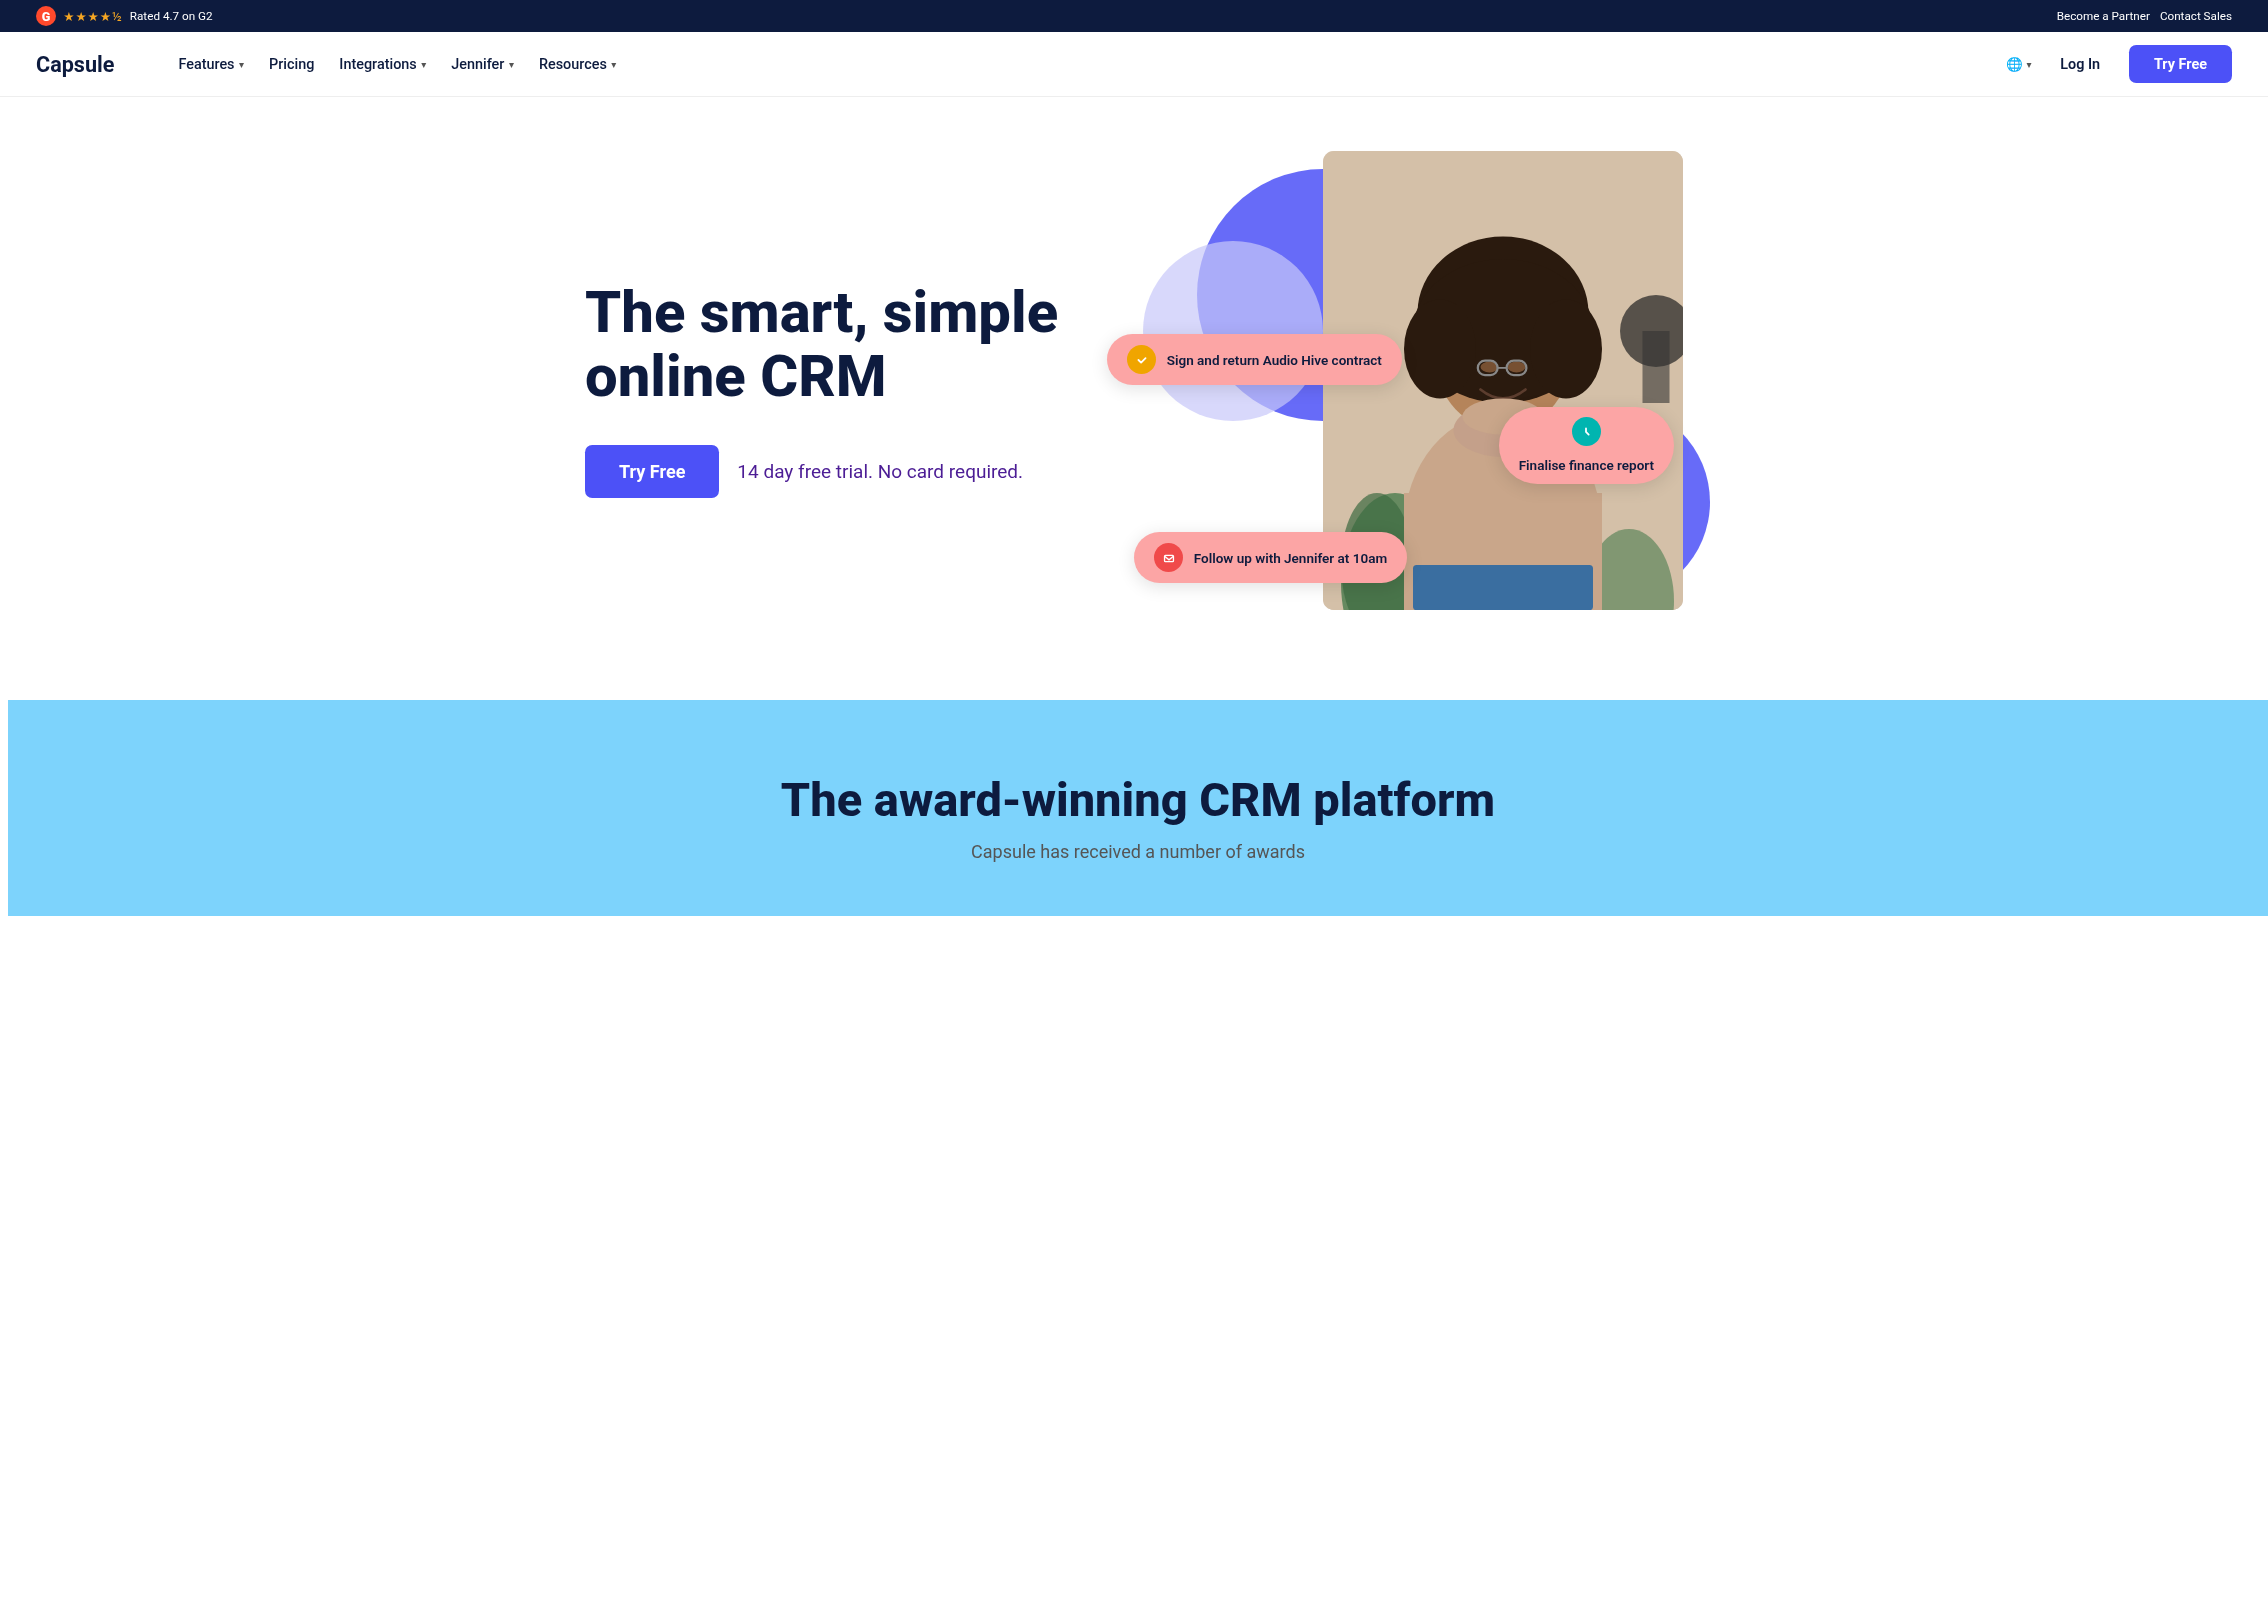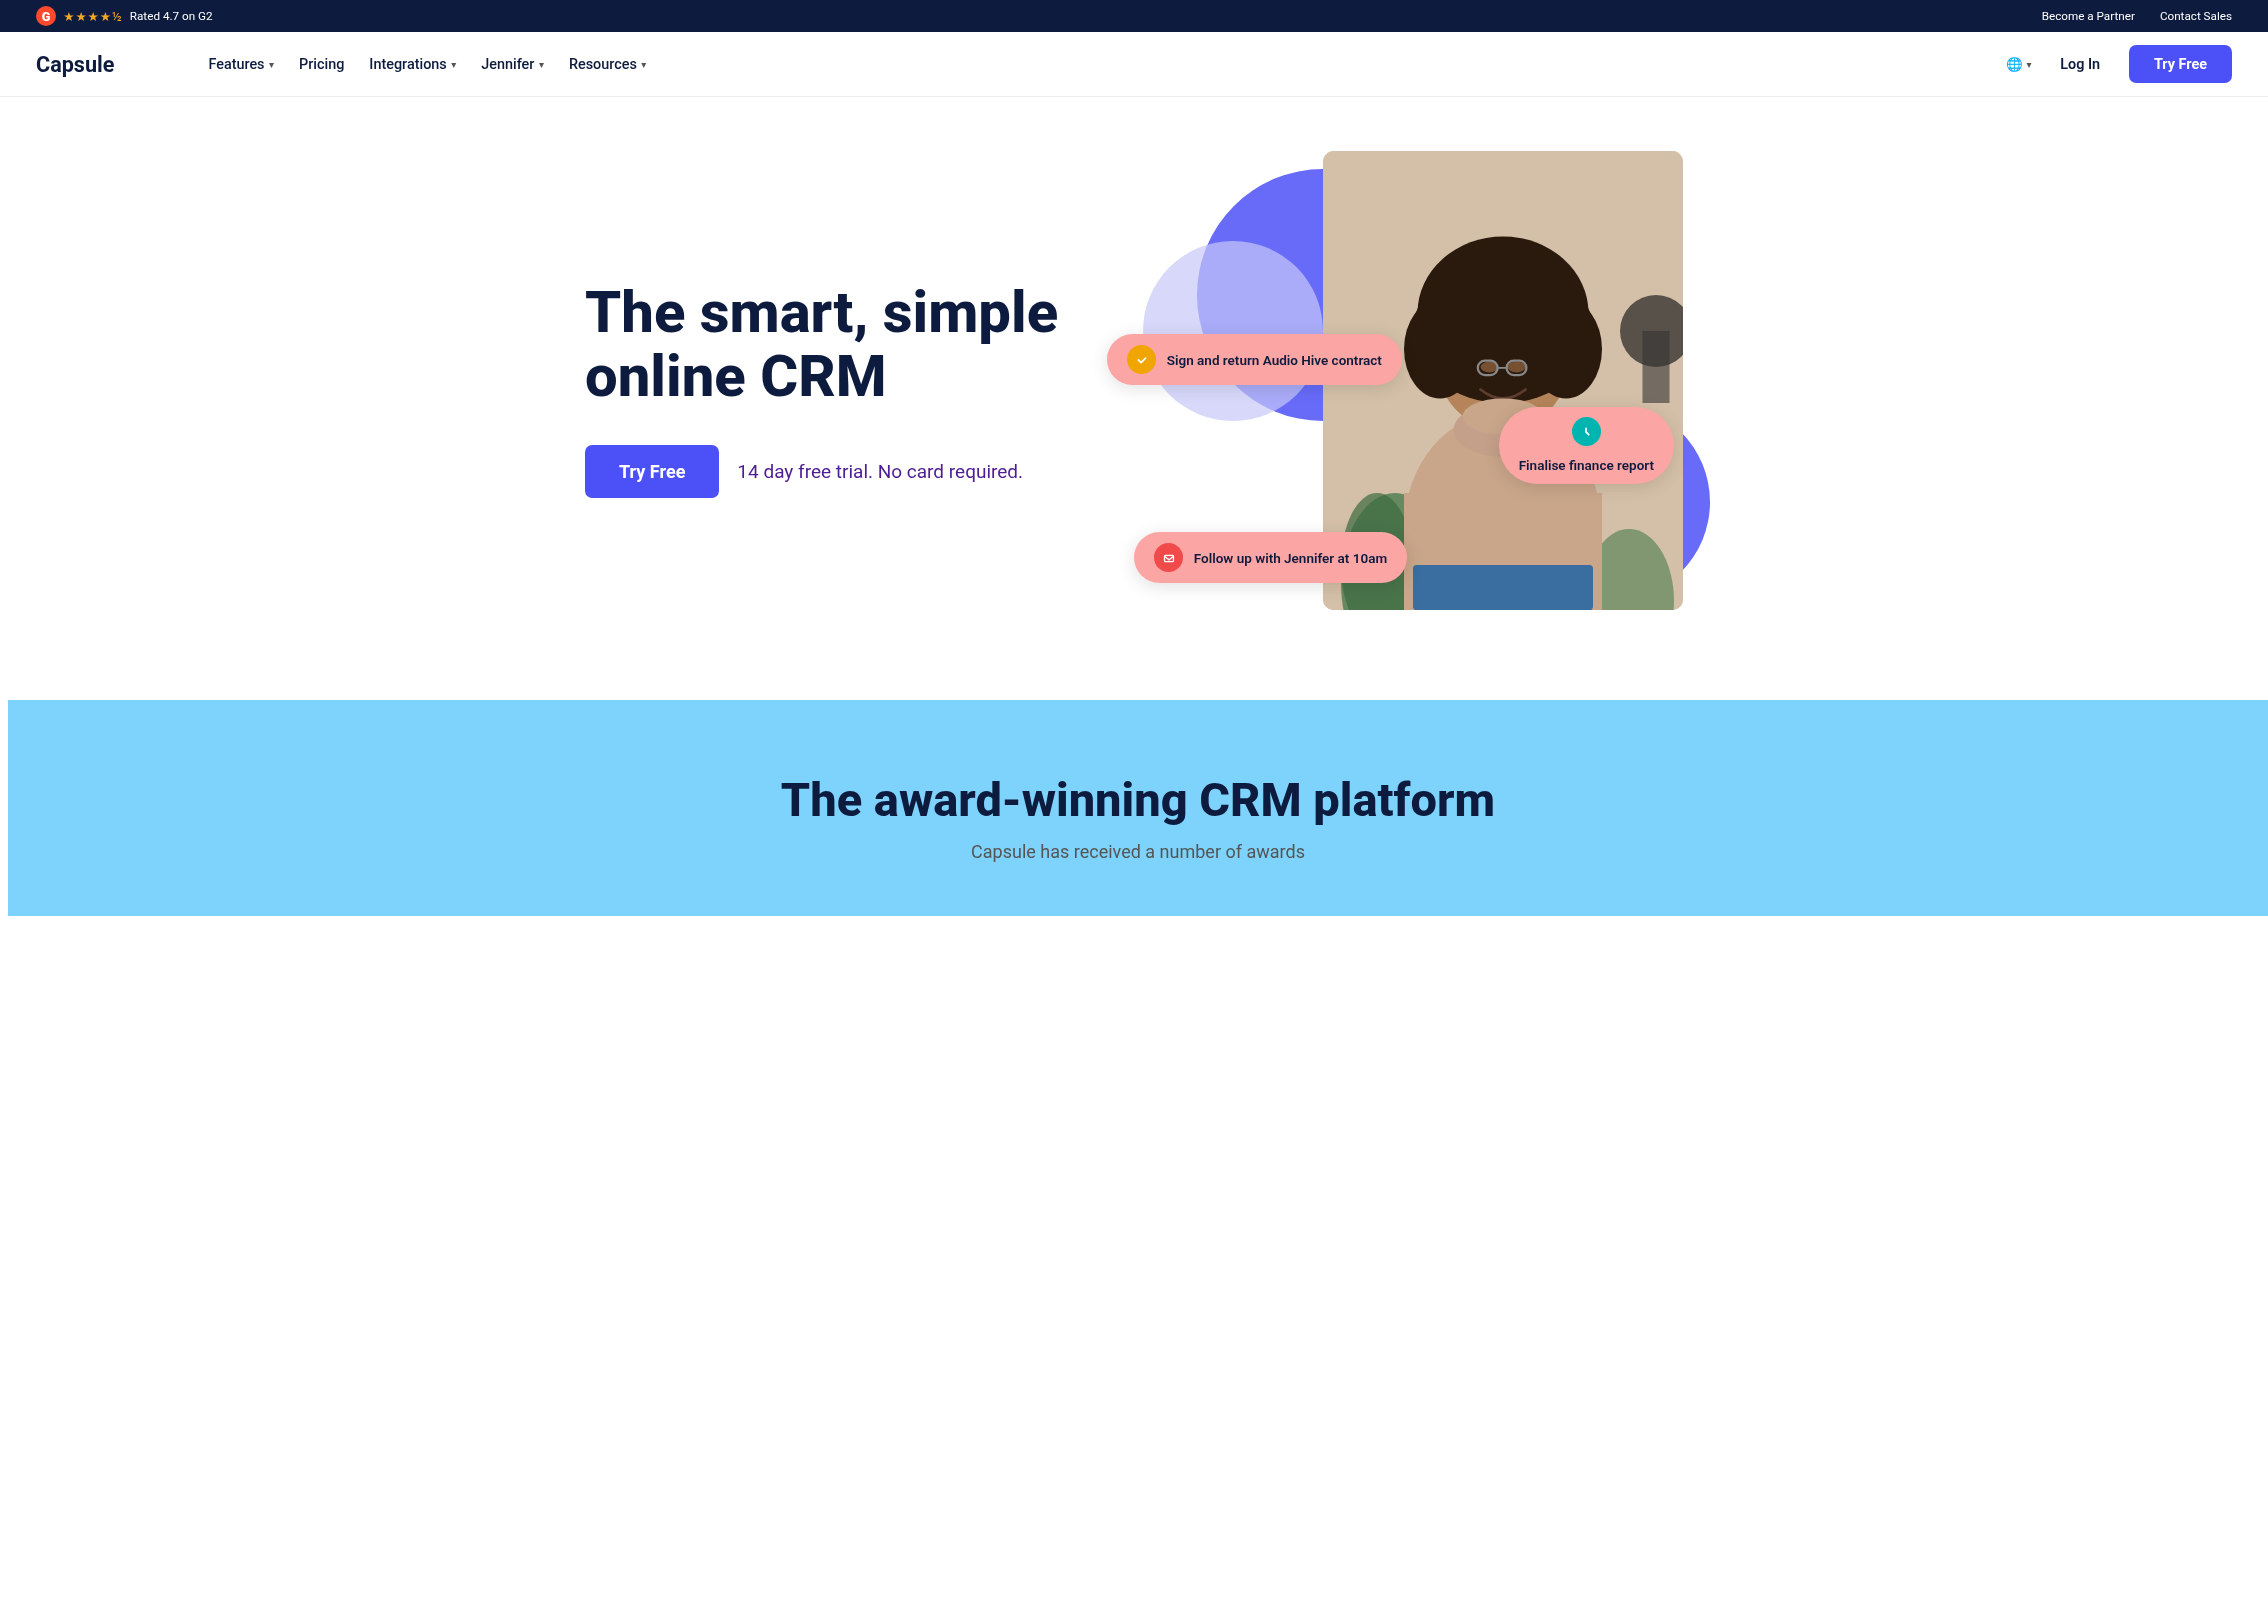--- a/index.html
+++ b/index.html
@@ -11,37 +11,37 @@
       color: #fff;
       height: 32px;
       display: flex;
       align-items: center;
       justify-content: space-between;
       padding: 0 36px;
       font-size: 11.7px;
     }
     .top-bar-left { display: flex; align-items: center; gap: 7.2px; }
     .stars { color: #f5a623; font-size: 12.6px; letter-spacing: 0.9px; }
-    .top-bar-right { display: flex; gap: 25px; }
+    .top-bar-right { display: flex; gap: 10px; }
     .top-bar-right a { color: #fff; text-decoration: none; font-size: 11.7px; }
 
     
     .navbar {
       display: flex;
       align-items: center;
       justify-content: space-between;
       padding: 0 36px;
       height: 65px;
       border-bottom: 0.9px solid #eee;
       background: #fff;
       position: sticky;
       top: 0;
       z-index: 100;
     }
-    .navbar-left { display: flex; align-items: center; gap: 46px; }
+    .navbar-left { display: flex; align-items: center; gap: 16px; }
     .logo { font-size: 21.6px; font-weight: 700; color: #0d1b3e; text-decoration: none; }
     .nav-links { display: flex; align-items: center; gap: 25px; margin-left: 48px; }
     .nav-link {
       font-size: 14.4px;
       color: #0d1b3e;
       text-decoration: none;
       font-weight: 500;
       display: flex;
       align-items: center;
       gap: 4.5px;

